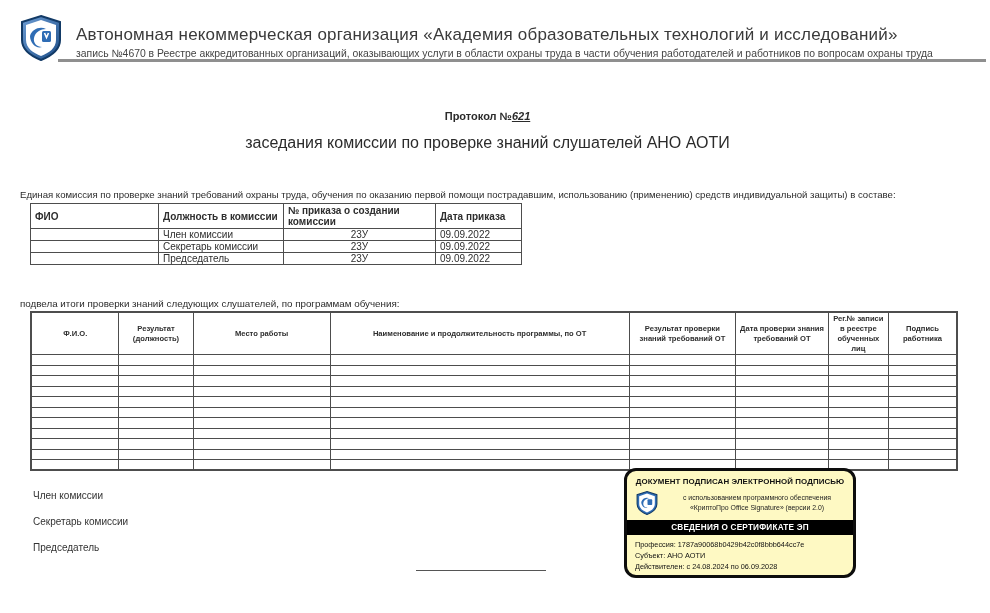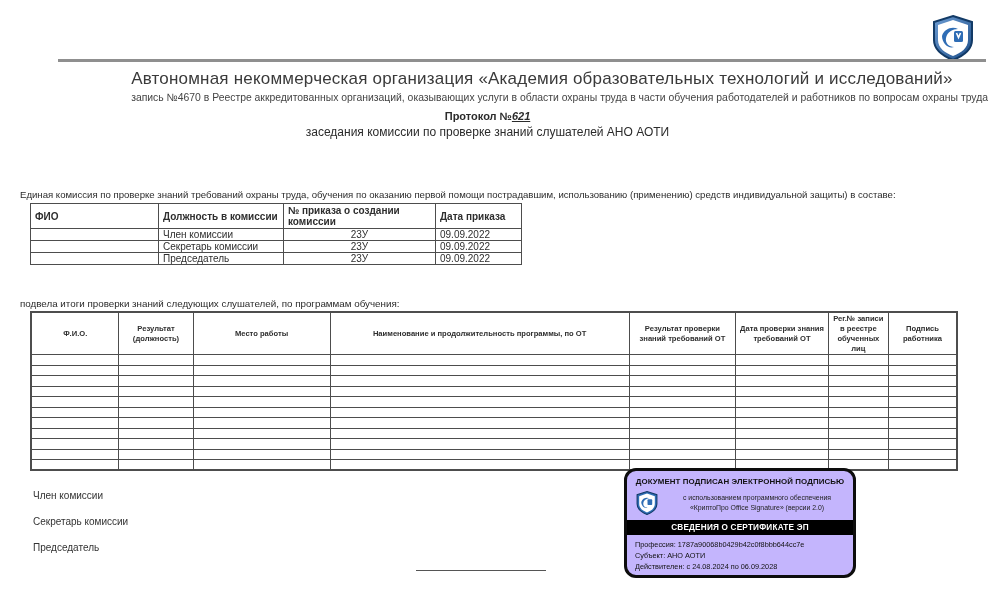--- a/index.html
+++ b/index.html
@@ -2,35 +2,35 @@
 <html><head>
 <meta charset="utf-8">
 <style>
   * { margin:0; padding:0; box-sizing:border-box; }
   html,body { width:990px; height:613px; background:#ffffff; overflow:hidden;
     font-family:"Liberation Sans", sans-serif; color:#2e2e2e; }
   .page { position:relative; width:990px; height:613px; background:#fff; }
 
   
   .doc-header { position:absolute; top:14px; left:18px; right:2px; }
-  .header-flex { display:flex; align-items:flex-end;flex-direction:column; }
+  .header-flex { display:flex; align-items:center; }
   .logo-wrap { width:46px; height:48px; margin-right:12px; flex:0 0 auto; }
   .org-title { font-size:17px; color:#3a3a3a; letter-spacing:.2px; white-space:nowrap; padding-top:7px; }
   .org-sub { font-size:10.4px; color:#444; white-space:nowrap; margin-top:3px; }
   .header-rule { position:absolute; top:59px; left:58px; width:928px; height:3px; background:#8f8f8f; }
 
   
   .watermark { position:absolute; top:86px; left:731px; font-family:"Liberation Serif", serif;
     font-size:43px; color:#4573b9; letter-spacing:1px; }
 
   
   .title-block { position:absolute; top:110px; left:0; width:975px; text-align:center; }
   .title-line { font-size:11px; font-weight:bold; color:#2b2b2b; }
   .title-num { font-style:italic; text-decoration:underline; }
-  .title-sub { font-size:12px; margin-top:3px; font-weight:normal; color:#2b2b2b; }
+  .title-sub { font-size:16px; margin-top:12px; font-weight:normal; color:#2b2b2b; }
 
   
   .intro { position:absolute; top:189px; left:20px; font-size:9.6px; white-space:nowrap; color:#2b2b2b; }
   .results-intro { position:absolute; top:298px; left:20px; font-size:9.8px; color:#2b2b2b; }
 
   
   table { border-collapse:collapse; table-layout:fixed; }
   td, th { border:1px solid #4d4d4d; overflow:hidden; }
 
   .commission-table { position:absolute; top:203px; left:30px; width:491px; font-size:10px; }
@@ -43,21 +43,21 @@
     vertical-align:middle; height:29px; padding:1px 2px; line-height:1.3;margin-top:39px; }
   .results-table td { height:10.5px; padding:0 2px; font-size:8px; }
 
   
   .signatures { position:absolute; top:490px; left:33px; display:flex; flex-direction:column; gap:15px; }
   .sig-label { font-size:10px; color:#333; }
   .sig-line { position:absolute; top:570px; left:416px; width:130px; border-top:1px solid #555; }
 
   
   .stamp { position:absolute; top:468px; left:624px; width:232px; height:110px;
-    border:3px solid #0d0d0d; border-radius:12px; background:#c4b5fd; overflow:hidden; }
+    border:3px solid #0d0d0d; border-radius:12px; background:#fef9c3; overflow:hidden; }
   .stamp-title { font-size:7.9px; font-weight:bold; text-align:center; margin-top:6px;
     letter-spacing:.1px; color:#111; }
   .stamp-soft { display:flex; align-items:center; margin:4px 6px 4px 8px; }
   .stamp-logo { width:24px; height:26px; flex:0 0 auto; margin-right:8px; }
   .stamp-soft-text { font-size:6.9px; color:#222; line-height:1.45; text-align:center; flex:1; }
   .stamp-bar { background:#000; color:#fff; font-size:8.2px; font-weight:bold;
     text-align:center; padding:2.5px 0 3px; letter-spacing:.2px; }
   .stamp-info { padding:4px 8px 0; font-size:7.3px; color:#111; line-height:1.55; }
 </style>
 </head>

